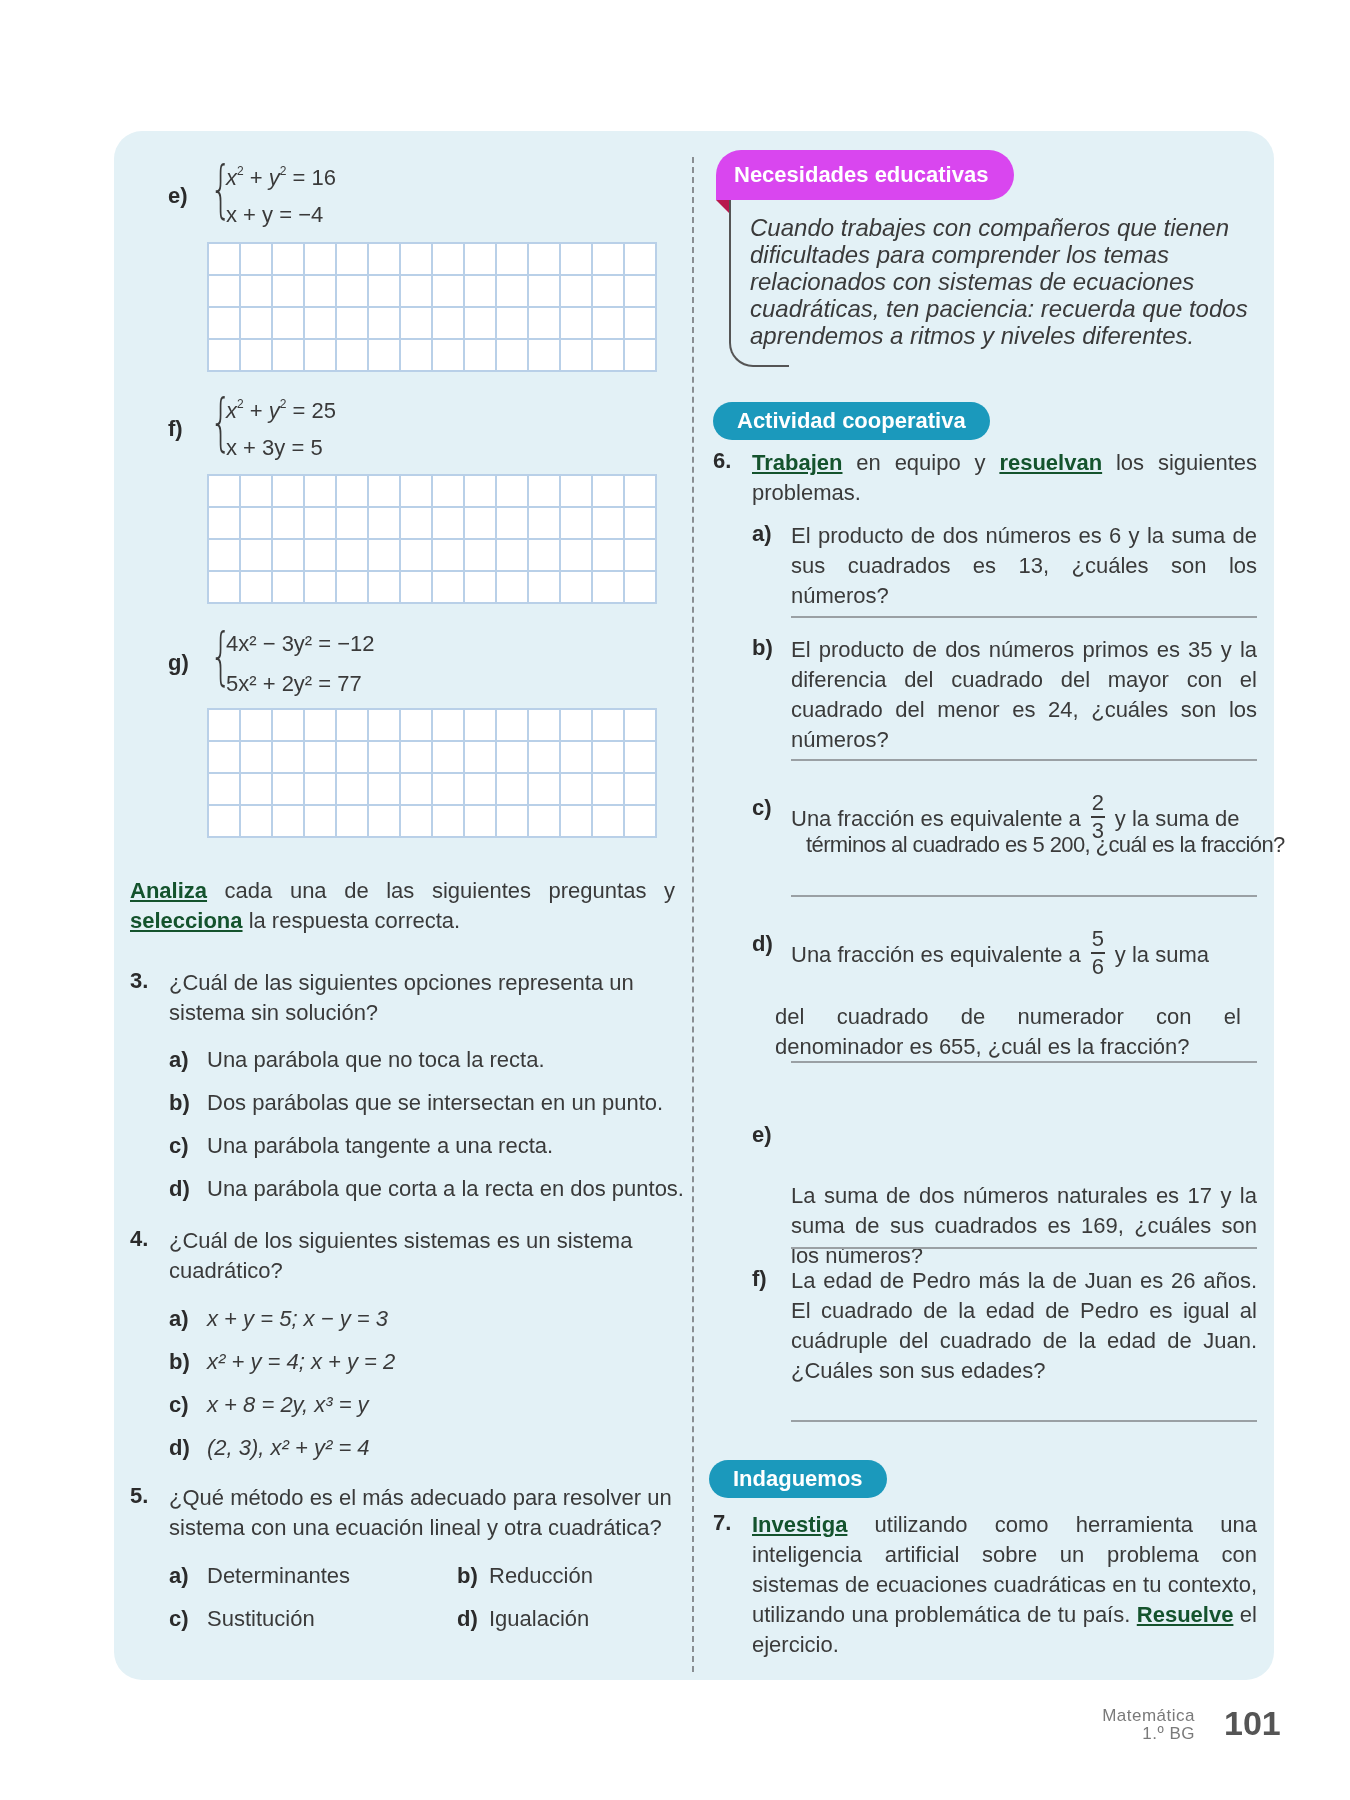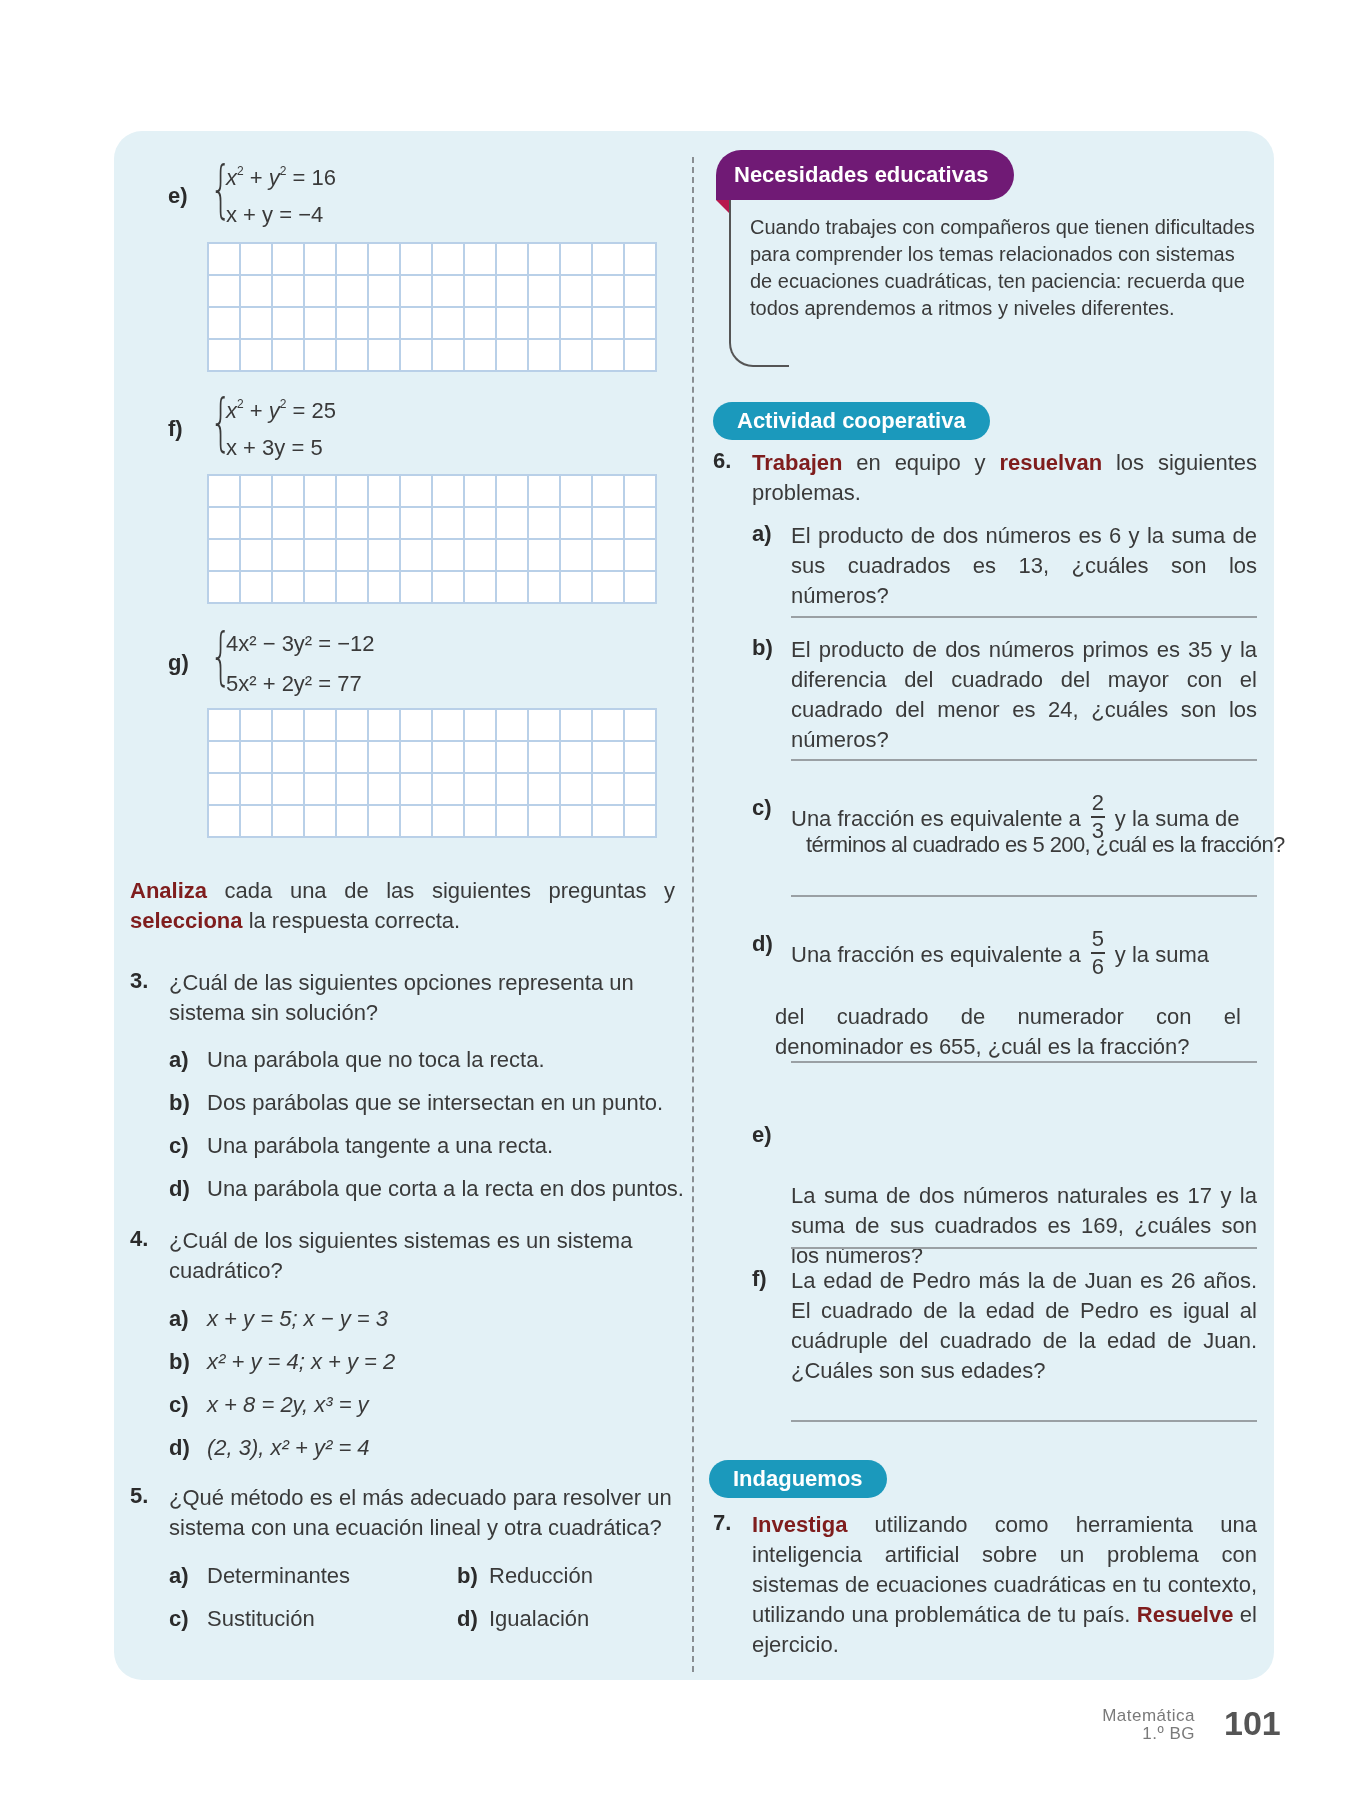--- a/index.html
+++ b/index.html
@@ -10,26 +10,26 @@
     .abs { position: absolute; }
     .lbl { font-weight: bold; color: #2b2b2b; }
     .brace { position: absolute; font-size: 62px; line-height: 62px; font-weight: 100; color: #3a3a3a; font-family: "DejaVu Sans", sans-serif; transform: scaleX(0.55); transform-origin: left top; }
     .eq { position: absolute; white-space: nowrap; font-size: 22px; }
     .eq i { font-style: italic; }
     .eq sup { font-size: 12px; vertical-align: 10px; }
     .grid { position: absolute; left: 207px; width: 450px; height: 130px; background-color: #ffffff;
       background-image: linear-gradient(to right, #b9d0e8 2px, transparent 2px), linear-gradient(to bottom, #b9d0e8 2px, transparent 2px);
       background-size: 32px 32px; border-right: 2px solid #b9d0e8; border-bottom: 2px solid #b9d0e8; }
     .txt { font-size: 22px; line-height: 30px; color: #3a3a3a; }
-    .txt b { color: #7f1d1d; }
+    .txt b { color: #14532d; text-decoration: underline; }
     .num { position: absolute; font-weight: bold; font-size: 22px; color: #2b2b2b; }
     .opt { position: absolute; font-size: 22px; white-space: nowrap; }
     .opt .k { font-weight: bold; color: #2b2b2b; display: inline-block; width: 38px; }
     .pill { position: absolute; color: #ffffff; font-weight: bold; font-size: 22px; padding: 0 24px; line-height: 38px; height: 38px; border-radius: 19px; }
-    .pink { background: #701a75; border-radius: 20px 20px 20px 0; }
+    .pink { background: #d946ef; border-radius: 20px 20px 20px 0; }
     .blue { background: #1b99bc; }
     .justify { text-align: justify; }
     .ansline { position: absolute; left: 791px; width: 466px; border-top: 2px solid #9aa0a4; }
     .frac { display: inline-block; vertical-align: middle; text-align: center; line-height: 22px; position: relative; top: -3px; margin: 0 10px; }
     .frac span { display: block; font-size: 22px; }
     .frac .bar { border-top: 2px solid #3a3a3a; width: 14px; margin: 2px auto; height: 0; }
     .footer-sub { position: absolute; font-size: 17px; color: #7a7a7a; text-align: right; line-height: 18px; letter-spacing: 0.5px; }
     .pagenum { position: absolute; font-size: 34px; font-weight: bold; color: #555555; }
   </style>
 </head>
@@ -75,21 +75,21 @@
 <div class="num" style="left:130px;top:1483px;">5.</div>
 <div class="abs txt" style="left:169px;top:1483px;width:510px;">¿Qué método es el más adecuado para resolver un sistema con una ecuación lineal y otra cuadrática?</div>
 <div class="opt" style="left:169px;top:1563px;"><span class="k">a)</span><span>Determinantes</span></div>
 <div class="opt" style="left:457px;top:1563px;"><span class="k" style="width:32px;">b)</span><span>Reducción</span></div>
 <div class="opt" style="left:169px;top:1606px;"><span class="k">c)</span><span>Sustitución</span></div>
 <div class="opt" style="left:457px;top:1606px;"><span class="k" style="width:32px;">d)</span><span>Igualación</span></div>
 
 <div class="pill pink" style="left:716px;top:150px;height:50px;line-height:50px;padding:0 26px 0 18px;border-radius:25px 25px 25px 0;">Necesidades educativas</div>
 <div class="abs" style="left:716px;top:200px;width:14px;height:14px;background:#b8194e;clip-path:polygon(0 0,100% 0,100% 100%);"></div>
 <div class="abs" style="left:729px;top:200px;width:60px;height:167px;border-left:2px solid #555;border-bottom:2px solid #555;border-bottom-left-radius:24px;"></div>
-<div class="abs" style="left:750px;top:214px;width:505px;font-size:20px;line-height:27px;color:#3a3a3a;">Cuando trabajes con compañeros que tienen dificultades para comprender los temas relacionados con sistemas de ecuaciones cuadráticas, ten paciencia: recuerda que todos aprendemos a ritmos y niveles diferentes.</div>
+<div class="abs" style="left:750px;top:214px;width:505px;font-size:24px;line-height:27px;color:#3a3a3a;font-style:italic;">Cuando trabajes con compañeros que tienen dificultades para comprender los temas relacionados con sistemas de ecuaciones cuadráticas, ten paciencia: recuerda que todos aprendemos a ritmos y niveles diferentes.</div>
 
 <div class="pill blue" style="left:713px;top:402px;">Actividad cooperativa</div>
 <div class="num" style="left:713px;top:448px;">6.</div>
 <div class="abs txt justify" style="left:752px;top:448px;width:505px;"><b>Trabajen</b><span> en equipo y </span><b>resuelvan</b><span> los siguientes problemas.</span></div>
 
 <div class="num" style="left:752px;top:521px;">a)</div>
 <div class="abs txt justify" style="left:791px;top:521px;width:466px;">El producto de dos números es 6 y la suma de sus cuadrados es 13, ¿cuáles son los números?</div>
 <div class="ansline" style="top:616px;"></div>
 
 <div class="num" style="left:752px;top:635px;">b)</div>

